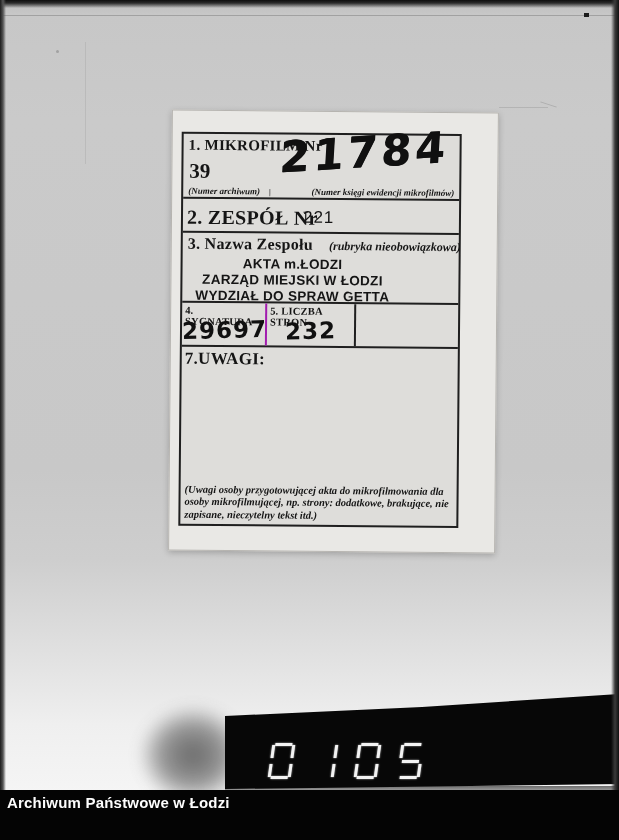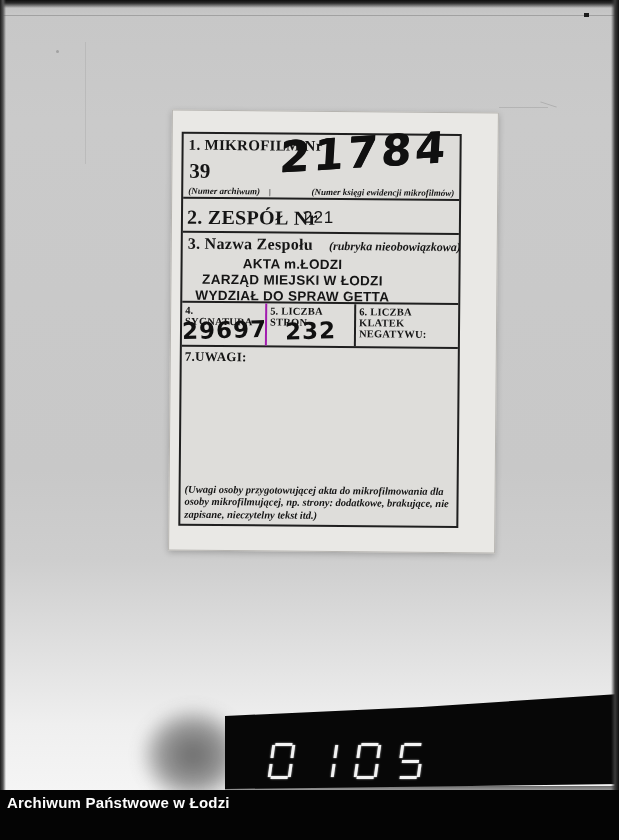--- a/index.html
+++ b/index.html
@@ -48,21 +48,21 @@
   .zespol-val{position:absolute;left:120px;top:8px;font-family:Liberation Sans, sans-serif;font-size:17px;letter-spacing:1px;}
   .r3-head{position:absolute;left:5px;top:2px;white-space:nowrap;}
   .r3-head .flabel{font-size:16px;}
   .r3-note{font-style:italic;font-weight:bold;font-size:12px;margin-left:16px;}
   .nazwa-lines{position:absolute;left:5px;top:23px;width:210px;text-align:center;font-family:"Liberation Sans", sans-serif;font-weight:bold;font-size:13.5px;line-height:16px;letter-spacing:.3px;}
   .c1{width:85px;border-right:2px solid #a21caf;box-sizing:border-box;position:relative;}
   .c2{width:89px;border-right:2px solid #1f1f1f;box-sizing:border-box;position:relative;}
   .c3{flex:1;position:relative;}
   .col-label{font-weight:bold;font-size:10.5px;padding:2px 2px 0 3px;letter-spacing:.2px;}
   .col-val{position:absolute;left:0;right:0;top:14px;text-align:center;font-size:23px;letter-spacing:1px;transform:rotate(-2deg);}
-  .r5 .flabel{position:absolute;left:3px;top:2px;font-size:13px;}
+  .r5 .flabel{position:absolute;left:3px;top:2px;font-size:17px;}
   .footnote{position:absolute;left:4px;right:7px;bottom:3px;font-style:italic;font-weight:bold;font-size:10.5px;line-height:12.5px;}
 
   
   .counter-shadow{position:absolute;left:138px;top:705px;width:110px;height:100px;background:radial-gradient(closest-side,#4a4a4a 0%,#7d7d7d 55%,rgba(160,160,160,0) 100%);filter:blur(7px);opacity:.8;z-index:9;}
   .counter-box{position:absolute;left:225px;top:692px;width:394px;height:100px;background:#070707;clip-path:polygon(0 24%,50% 15%,100% 2%,100% 92%,0 97%);z-index:10;}
   .counter-base{position:absolute;left:225px;right:0;top:786px;height:21px;background:linear-gradient(180deg,#6e6e6e 0%,#c6c6c6 40%,#dedede 58%,#8a8a8a 85%,#3a3a3a 100%);filter:blur(.6px);z-index:8;}
   .smudge{position:absolute;left:0;top:797px;width:95px;height:8px;background:#5e5e5e;filter:blur(3px);opacity:.45;z-index:9;}
   .seg-row{position:absolute;left:270px;top:743px;display:flex;gap:20px;z-index:12;}
   .seg-digit{position:relative;width:23px;height:36px;transform:skewX(-8deg);}
   .seg{position:absolute;background:#f3f3f3;box-shadow:0 0 2px rgba(255,255,255,.75);}
@@ -125,23 +125,20 @@
 
     <div class="frow r4">
       <div class="c1">
         <div class="col-label">4. SYGNATURA</div>
         <div class="hand col-val">29697</div>
       </div>
       <div class="c2">
         <div class="col-label">5. LICZBA STRON</div>
         <div class="hand col-val">232</div>
       </div>
-      <div class="c3">
-        <div class="col-label">6. LICZBA KLATEK NEGATYWU:</div>
-      </div>
     </div>
 
     <div class="frow r5">
       <span class="flabel">7.UWAGI:</span>
       <div class="footnote">(Uwagi osoby przygotowującej akta do mikrofilmowania dla osoby mikrofilmującej, np. strony: dodatkowe, brakujące, nie zapisane, nieczytelny tekst itd.)</div>
     </div>
 
   </div>
 </div>
 

